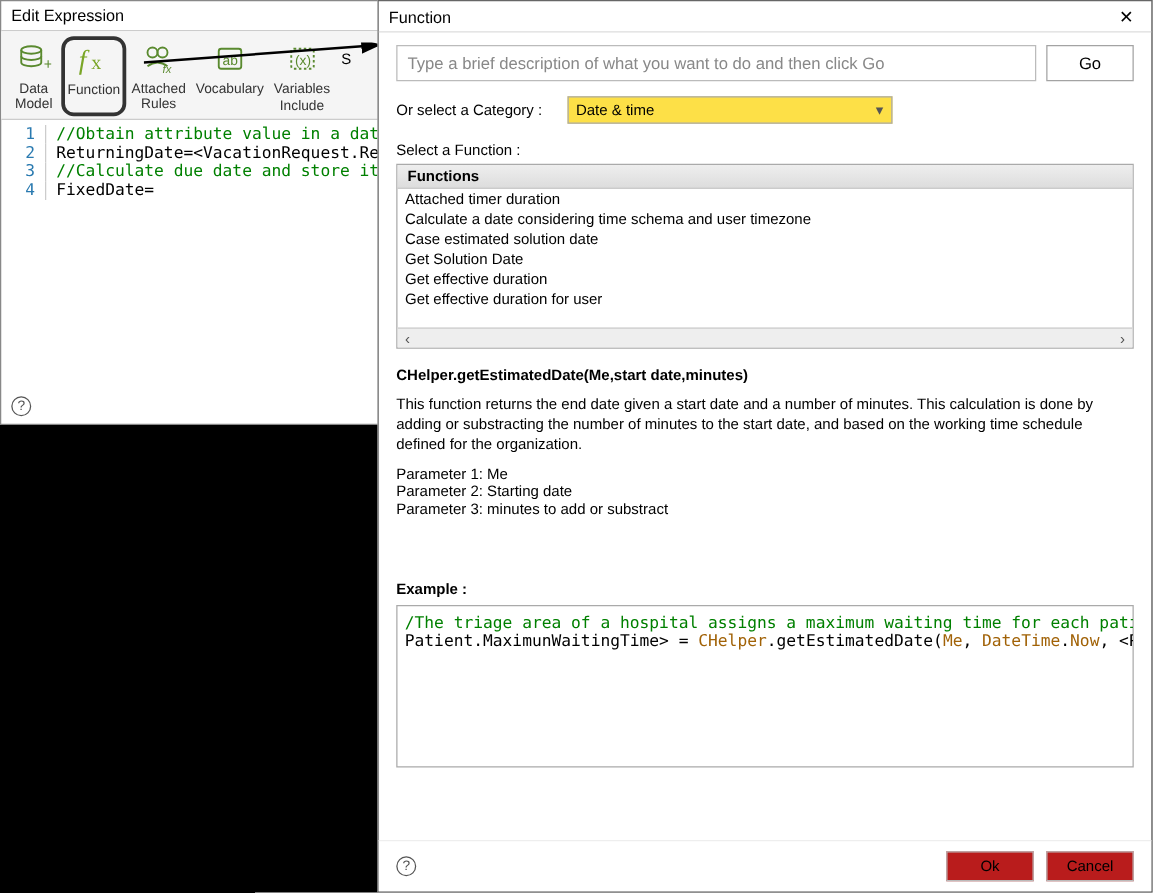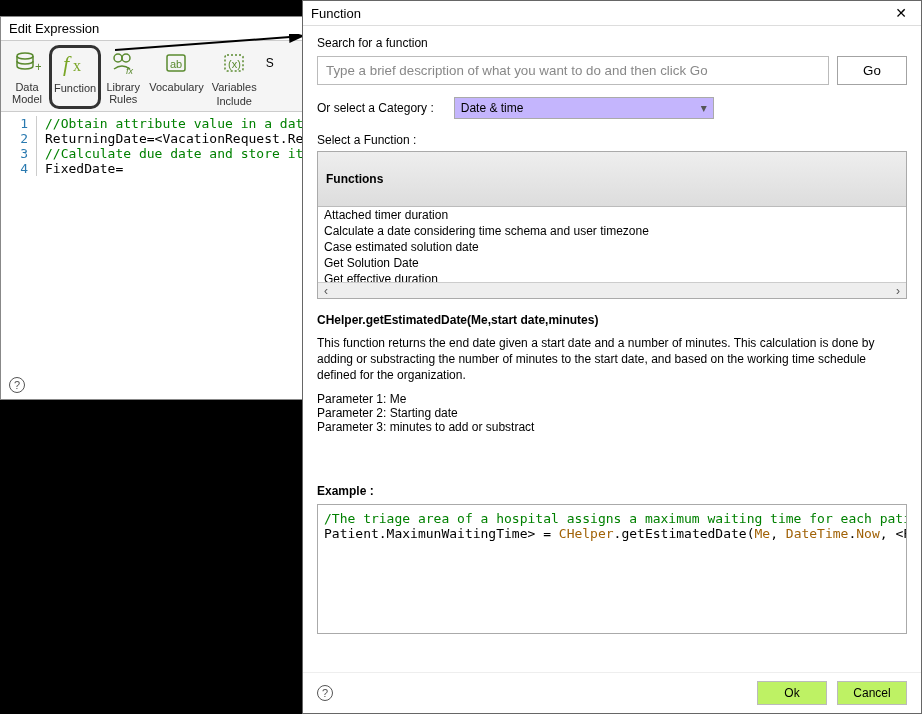--- a/index.html
+++ b/index.html
@@ -1,19 +1,19 @@
 <!DOCTYPE html>
 <html><head>
 <meta charset="utf-8">
 <style>
 * { box-sizing: border-box; margin: 0; padding: 0; }
 body { font-family: "Segoe UI", Tahoma, sans-serif; font-size: 12px; background: #000; width: 922px; height: 714px; overflow: hidden; position: relative; }
 
 
-.edit-expr-window { position: absolute; left: 0; top: 16px; width: 320px; height: 384px; background: #fff; border: 1px solid #888; }
+.edit-expr-window { position: absolute; left: 0; top: 0; width: 320px; height: 340px; background: #fff; border: 1px solid #888; }
 .edit-expr-title { padding: 4px 8px; font-size: 13px; border-bottom: 1px solid #ccc; }
 .ribbon { display: flex; padding: 4px 4px 2px 4px; background: #f5f5f5; border-bottom: 1px solid #ccc; }
 .ribbon-item { display: flex; flex-direction: column; align-items: center; justify-content: flex-start; padding: 2px 4px; cursor: pointer; min-width: 44px; }
 .ribbon-item.highlighted { border: 3px solid #333; border-radius: 10px; padding: 0 2px; }
 .ribbon-icon { width: 32px; height: 32px; display: flex; align-items: center; justify-content: center; }
 .ribbon-label { font-size: 11px; text-align: center; margin-top: 2px; color: #333; }
 .ribbon-sublabel { font-size: 11px; text-align: center; color: #333; }
 .include-label { font-size: 11px; color: #333; text-align: center; margin-top: 2px;}
 
 .code-area { font-family: "Consolas", monospace; font-size: 13px; padding: 4px 0; }
@@ -32,48 +32,48 @@
 .func-body { padding: 10px 14px 0 14px; }
 
 .search-label { font-size: 12px; margin-bottom: 6px; }
 .search-row { display:flex; gap: 8px; margin-bottom: 12px; }
 .search-input { flex:1; padding: 6px 8px; border:1px solid #bbb; background:#fff; color:#000; }
 .search-input::placeholder { color:#888; }
 .go-btn { width: 70px; border:1px solid #a3a3a3; background:#fff; cursor:pointer; }
 
 .cat-row { display:flex; align-items:center; gap: 20px; margin-bottom: 14px; }
 .cat-label { font-size:12px; }
-.cat-select { width: 260px; padding: 3px 6px; border:1px solid #aaa; background:#c4b5fd; cursor:pointer; display:flex; justify-content:space-between; align-items:center; }
+.cat-select { width: 260px; padding: 3px 6px; border:1px solid #aaa; background:#fde047; cursor:pointer; display:flex; justify-content:space-between; align-items:center; }
 .cat-select .arrow { color:#555; }
 
 .select-func-label { font-size:12px; margin-bottom:4px; }
 
 .func-list-box { border:1px solid #aaa; height: 148px; position:relative; overflow:hidden; }
-.func-list-header { background: linear-gradient(#eee,#ddd); padding:20px 8px; font-weight:bold; border-bottom:1px solid #bbb; font-size:12px; }
+.func-list-header { background: linear-gradient(#eee,#ddd); padding:2px 8px; font-weight:bold; border-bottom:1px solid #bbb; font-size:12px; }
 .func-list-items { overflow-y:auto; height: 104px; }
 .func-item { padding: 1px 6px; font-size:12px; cursor:pointer; white-space:nowrap; overflow:hidden; text-overflow:ellipsis; }
 .hscroll-strip { position:absolute; left:0; right:0; bottom:0; height:16px; background:#eee; display:flex; align-items:center; justify-content:space-between; padding:0 2px; border-top:1px solid #ccc; font-size:12px; color:#555;}
 .hscroll-strip .arrow-left, .hscroll-strip .arrow-right { cursor:pointer; padding:0 4px; }
 
 .signature { font-weight:bold; font-size:12px; margin-top:14px; }
 .desc { font-size:12px; margin-top:8px; line-height:1.35; }
 .params { font-size:12px; margin-top:8px;}
 .param-line { }
 
 .example-label { font-size:12px; font-weight:bold; margin-top:50px; margin-bottom:6px; }
 .example-box { border:1px solid #aaa; height: 130px; overflow:auto; font-family:"Consolas",monospace; font-size:13px; padding:6px; white-space:pre; position:relative;}
 .ex-comment { color:#008000; }
 .ex-kw { color:#a16207; }
 .ex-method { color:#000; }
 .ex-punct { color:#000; }
 
 .dlg-footer { position:absolute; left:0; right:0; bottom:0; padding:8px 14px; display:flex; justify-content:space-between; align-items:center; border-top:1px solid #eee; background:#fff; }
 .dlg-footer .help-icon-circle2 { width:16px; height:16px; border:1px solid #555; border-radius:50%; display:flex; align-items:center; justify-content:center; font-size:11px; color:#555; cursor:pointer; }
 .dlg-buttons { display:flex; gap:10px; }
-.dlg-btn { width:70px; padding:4px 0; border:1px solid #bbb; background:#bef264; cursor:pointer; font-size:12px; }
+.dlg-btn { width:70px; padding:4px 0; border:1px solid #bbb; background:#b91c1c; cursor:pointer; font-size:12px; }
 
 
 .pointer-arrow { position:absolute; left:115px; top:34px; pointer-events:none; }
 </style>
 </head>
 <body>
 
 <div class="edit-expr-window">
   <div class="edit-expr-title">Edit Expression</div>
   <div class="ribbon">
@@ -100,21 +100,21 @@
     </div>
     <div class="ribbon-item">
       <div class="ribbon-icon">
         <svg width="28" height="28" viewBox="0 0 28 28">
             <circle cx="9" cy="9" r="4" fill="none" stroke="#5a8a2f" stroke-width="1.5"></circle>
             <circle cx="17" cy="9" r="4" fill="none" stroke="#5a8a2f" stroke-width="1.5"></circle>
             <path d="M5 20 q8 -6 16 0" fill="none" stroke="#5a8a2f" stroke-width="1.5"></path>
             <text x="17" y="25" font-size="9" font-style="italic" fill="#5a8a2f">fx</text>
           </svg>
       </div>
-      <div class="ribbon-label">Library</div>
+      <div class="ribbon-label">Attached</div>
       <div class="ribbon-sublabel">Rules</div>
     </div>
     <div class="ribbon-item">
       <div class="ribbon-icon">
         <svg width="28" height="28" viewBox="0 0 28 28">
             <rect x="5" y="6" width="18" height="16" rx="2" fill="none" stroke="#5a8a2f" stroke-width="1.5"></rect>
             <text x="8" y="19" font-size="11" fill="#5a8a2f">ab</text>
           </svg>
       </div>
       <div class="ribbon-label">Vocabulary</div>
@@ -164,21 +164,20 @@
     </defs>
   <line x1="0" y1="16" x2="188" y2="2" stroke="#000" stroke-width="2" marker-end="url(#ah)"></line>
 </svg>
 
 <div class="func-dialog">
   <div class="func-title-bar">
     <span>Function</span>
     <span class="func-close">✕</span>
   </div>
   <div class="func-body">
-    <div class="search-label">Search for a function</div>
     <div class="search-row">
       <input class="search-input" placeholder="Type a brief description of what you want to do and then click Go" style="">
       <button class="go-btn">Go</button>
     </div>
     <div class="cat-row">
       <span class="cat-label">Or select a Category :</span>
       <div class="cat-select">
         <span>Date &amp; time</span>
         <span class="arrow">▾</span>
       </div>

